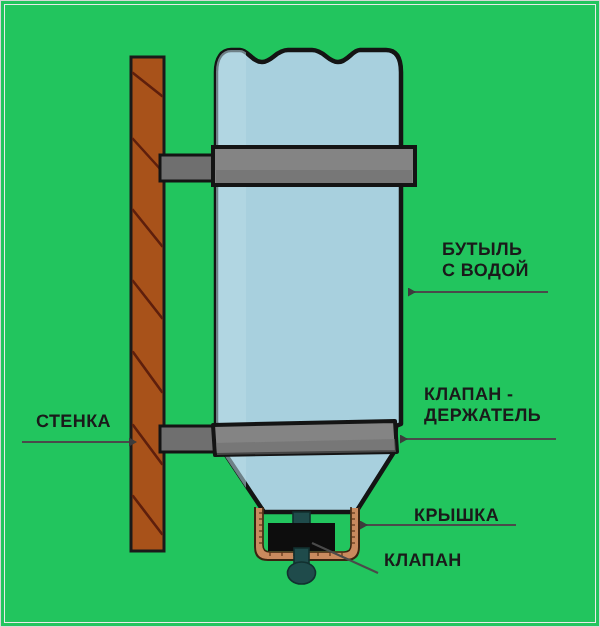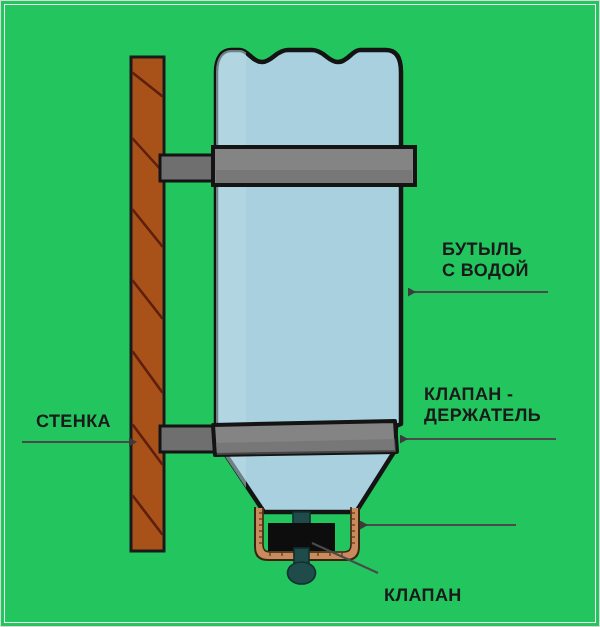--- a/index.html
+++ b/index.html
@@ -205,21 +205,22 @@
     </g>
 
   </svg>
 
   <div class="label label-right" style="left:442px; top:239px;">БУТЫЛЬ
 С ВОДОЙ</div>
 
   <div class="label label-right" style="left:424px; top:384px;">КЛАПАН -
 ДЕРЖАТЕЛЬ</div>
 
-
-  <div class="label label-right" style="left:384px; top:550px;margin-top:35px;">КЛАПАН</div>
+  <div class="label label-right" style="left:414px; top:505px;">КРЫШКА</div>
+
+  <div class="label label-right" style="left:384px; top:550px;">КЛАПАН</div>
 
   <div class="label label-left" style="left:36px; top:411px;">СТЕНКА</div>
 
   <div id="frame-inner"></div>
   <div id="frame-outer"></div>
 
 </div>
 
 </body></html>

